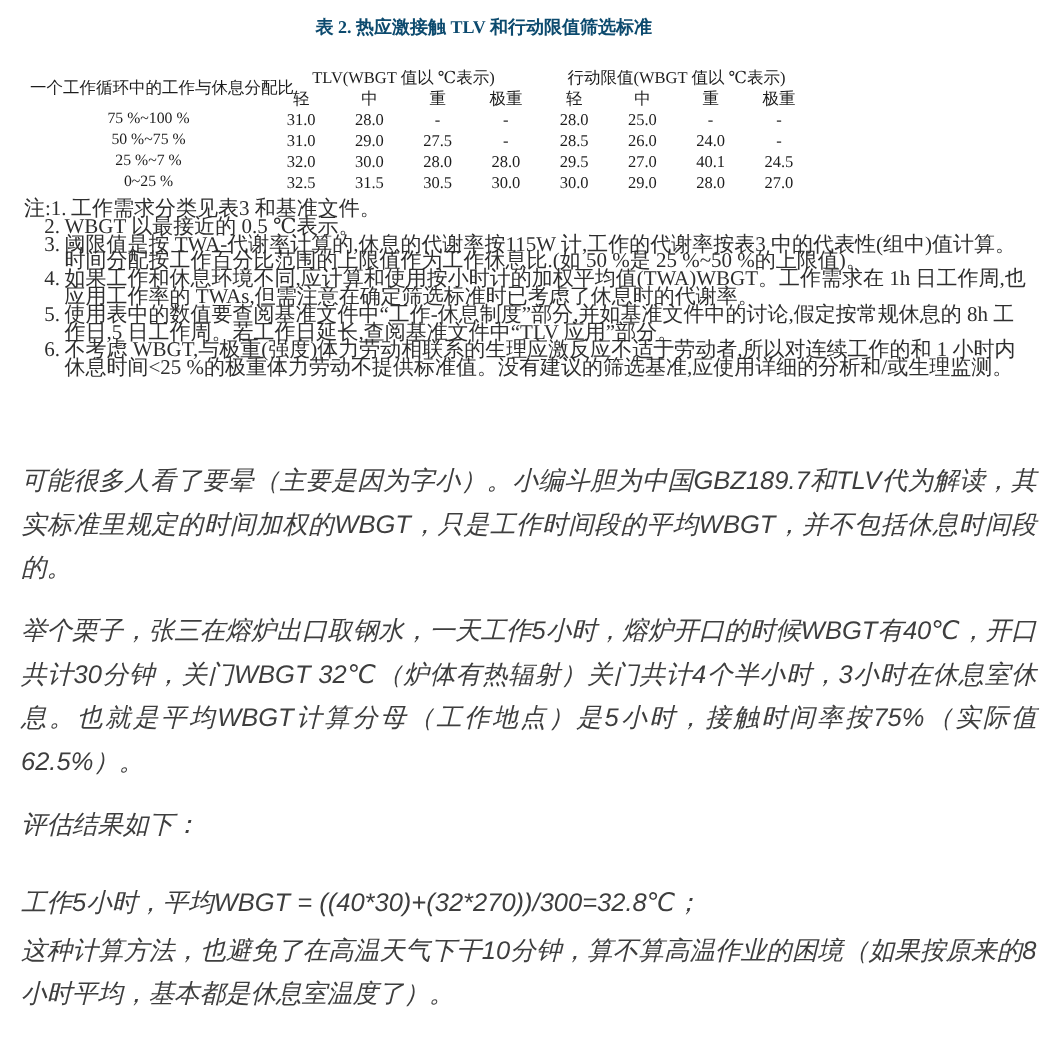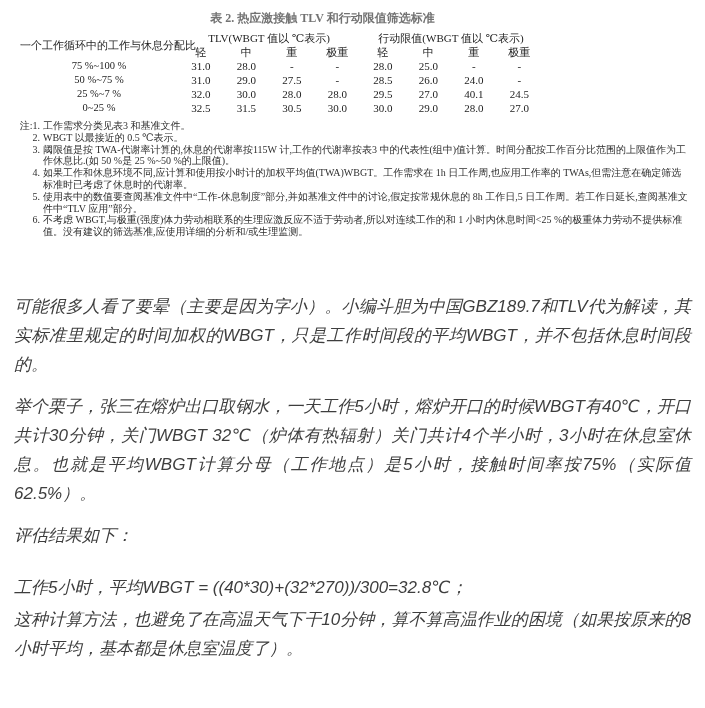--- a/index.html
+++ b/index.html
@@ -18,25 +18,25 @@
     padding-top: 11px;
     font-family: "Liberation Serif", "DejaVu Serif", serif;
     color: #1c1c1c;
   }
   .tbl-title {
     width: 645px;
     text-align: center;
     font-size: 12px;
     font-weight: bold;
     line-height: 15px;
-    color: #737373;
+    color: #0c4a6e;
   }
   table.std {
     margin-left: 20px;
-    margin-top: 5px;
+    margin-top: 19px;
     border-collapse: collapse;
     table-layout: fixed;
     width: 522px;
     font-size: 11px;
     color: #1c1c1c;
   }
   table.std col.c-label { width: 158px; }
   table.std col.c-val { width: 45.5px; }
   table.std th, table.std td {
     font-weight: normal;
@@ -46,21 +46,21 @@
     line-height: 12px;
     white-space: nowrap;
   }
   th.group-h { font-size: 11px; }
   th.label-h { font-size: 11px; line-height: 13px; }
   td.row-label { font-size: 10.5px; }
 
   .notes {
     margin: 5px 0 0 16px;
     width: 672px;
-    font-size: 10px;
+    font-size: 14px;
     line-height: 11.8px;
     color: #2e2e2e;
   }
   .note { display: flex; }
   .note-num { flex: 0 0 27px; text-align: right; padding-right: 3px; white-space: nowrap; }
   .note-text { flex: 1; }
 
   
   .article {
     margin-top: 54px;

